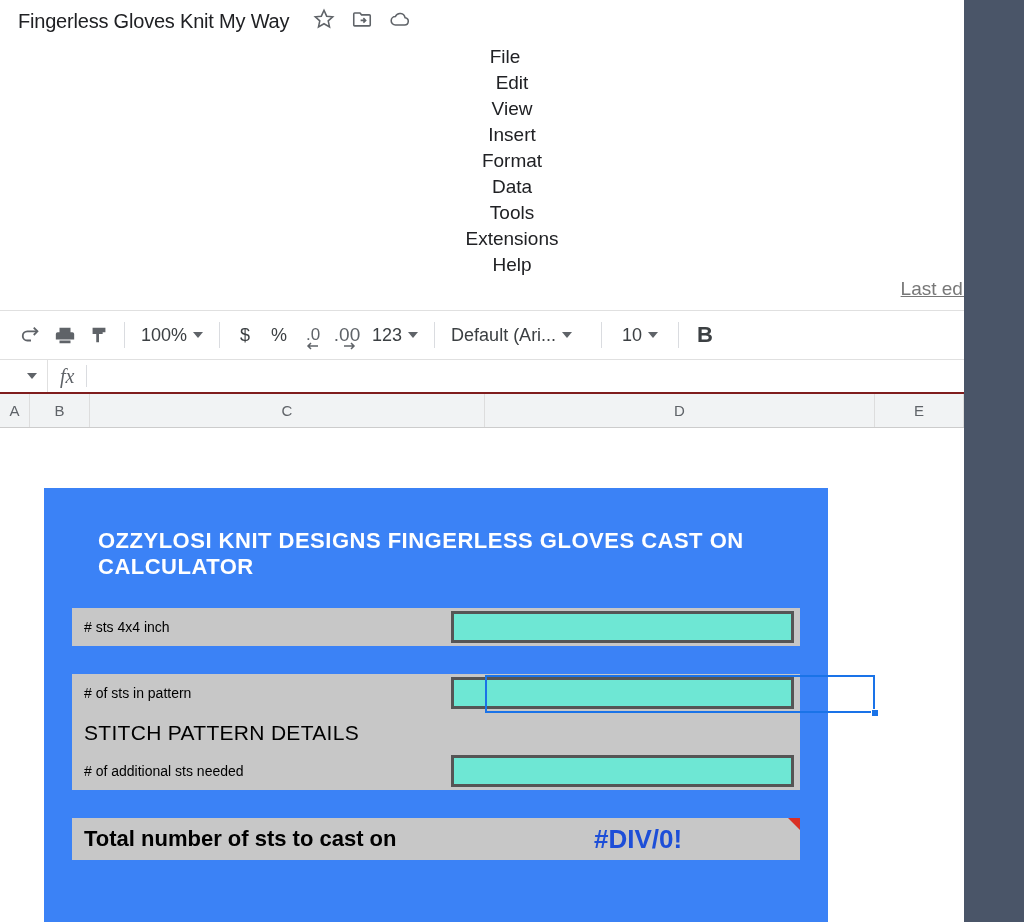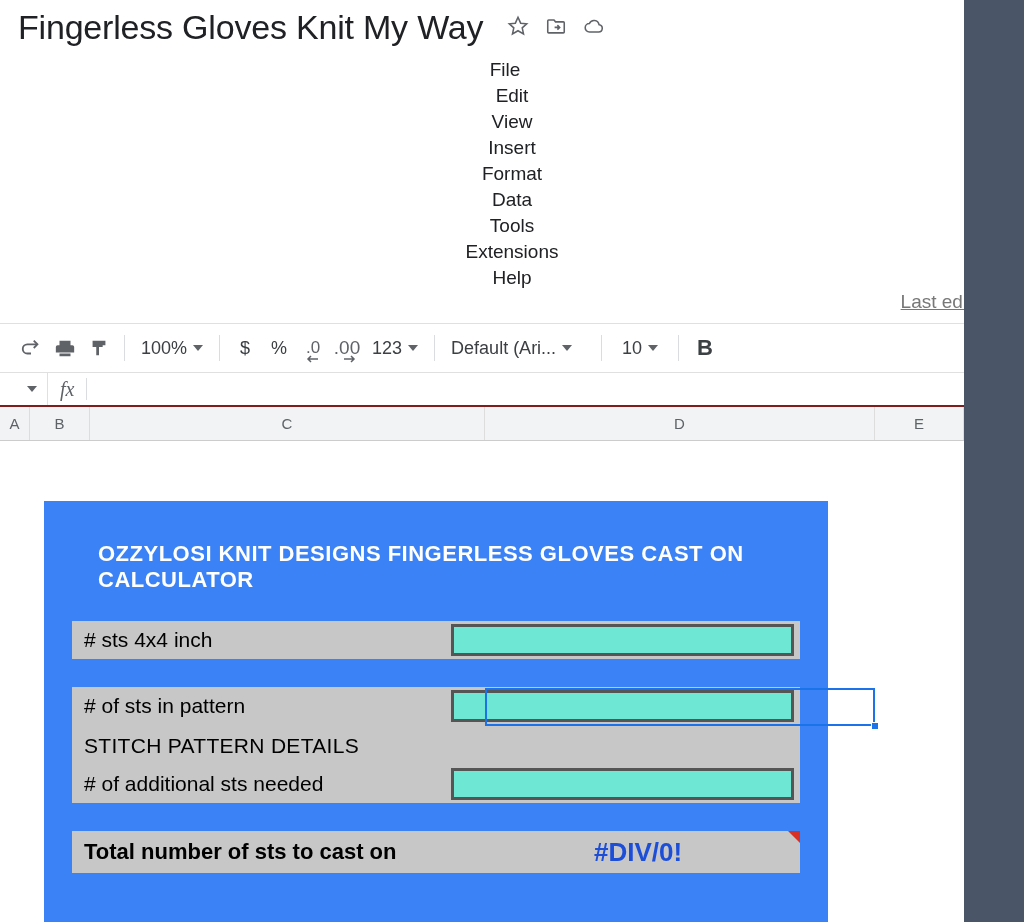--- a/index.html
+++ b/index.html
@@ -3,21 +3,21 @@
 <meta charset="utf-8">
 <style>
   * { box-sizing: border-box; margin: 0; padding: 0; }
   html, body { width: 1024px; height: 922px; overflow: hidden; font-family: Arial, sans-serif; background: #fff; }
   
   
   .right-panel { position: absolute; top: 0; right: 0; width: 60px; height: 922px; background: #4a5568; z-index: 5; }
 
   
   .title-row { display: flex; align-items: center; padding: 8px 18px 6px 18px; gap: 14px; }
-  .doc-title { font-size: 34px; color: #202124; letter-spacing: -0.2px; }
+  .doc-title { font-size: 20px; color: #202124; letter-spacing: -0.2px; }
   .title-icons { display: flex; gap: 16px; margin-left: 10px; }
   .title-icons svg { width: 22px; height: 22px; fill: none; stroke: #5f6368; stroke-width: 1.7; }
 
   
   .menu-bar { display: flex; align-items: center; padding: 4px 18px 10px 18px; gap: 0; font-size: 19px; color: #202124; flex-direction: column; }
   .menu-bar .menu-item { padding: 2px 14px; cursor: pointer; }
   .menu-bar .menu-item:first-child { padding-left: 0; }
   .last-edit { margin-left: auto; color: #777; text-decoration: underline; font-size: 19px; padding-right: 4px; }
   .menu-divider { height: 1px; background: #e0e0e0; margin: 0; }
 
@@ -49,21 +49,21 @@
   .col-d { width: 390px; }
   .col-e { width: 89px; }
 
   
   .grid-area { position: relative; width: 964px; height: 682px; background: #fff; overflow: hidden; }
   .blue-block { position: absolute; left: 44px; top: 60px; width: 784px; height: 610px; background: #3b82f6; padding: 40px 28px 28px 28px; }
   .calc-title { color: #fff; font-weight: bold; font-size: 22px; letter-spacing: 0.5px; margin: 0 26px 28px 26px; }
 
   .section { background: #c7c7c7; margin: 0 0 28px 0; padding: 0; }
   .sec-row { display: flex; align-items: stretch; min-height: 38px; }
-  .sec-label { flex: 0 0 376px; padding: 6px 0 6px 12px; font-size: 21px; color: #000; display:flex; align-items:center; }
+  .sec-label { flex: 0 0 376px; padding: 6px 0 6px 12px; font-size: 14px; color: #000; display:flex; align-items:center; }
   .sec-header { font-size: 21px; letter-spacing: 0.3px; padding-top: 8px; min-height: 40px;}
   .sec-input-wrap { flex: 1; padding: 3px 6px 3px 3px; display:flex; }
   .sec-input { flex: 1; background: #6ee7d4; border: 3px solid #555; }
 
   .total-row { background: #c7c7c7; display: flex; align-items: center; height: 42px; padding: 0 12px; margin-top: 2px; position: relative; }
   .total-label { font-weight: bold; font-size: 22px; color: #000; flex: 0 0 510px; }
   .total-value { font-weight: bold; font-size: 26px; color: #1d4ed8; text-align: right; }
   .err-triangle { position:absolute; top:0; right:0; width:0; height:0; border-left: 12px solid transparent; border-top: 12px solid #d93025;}
 
   

